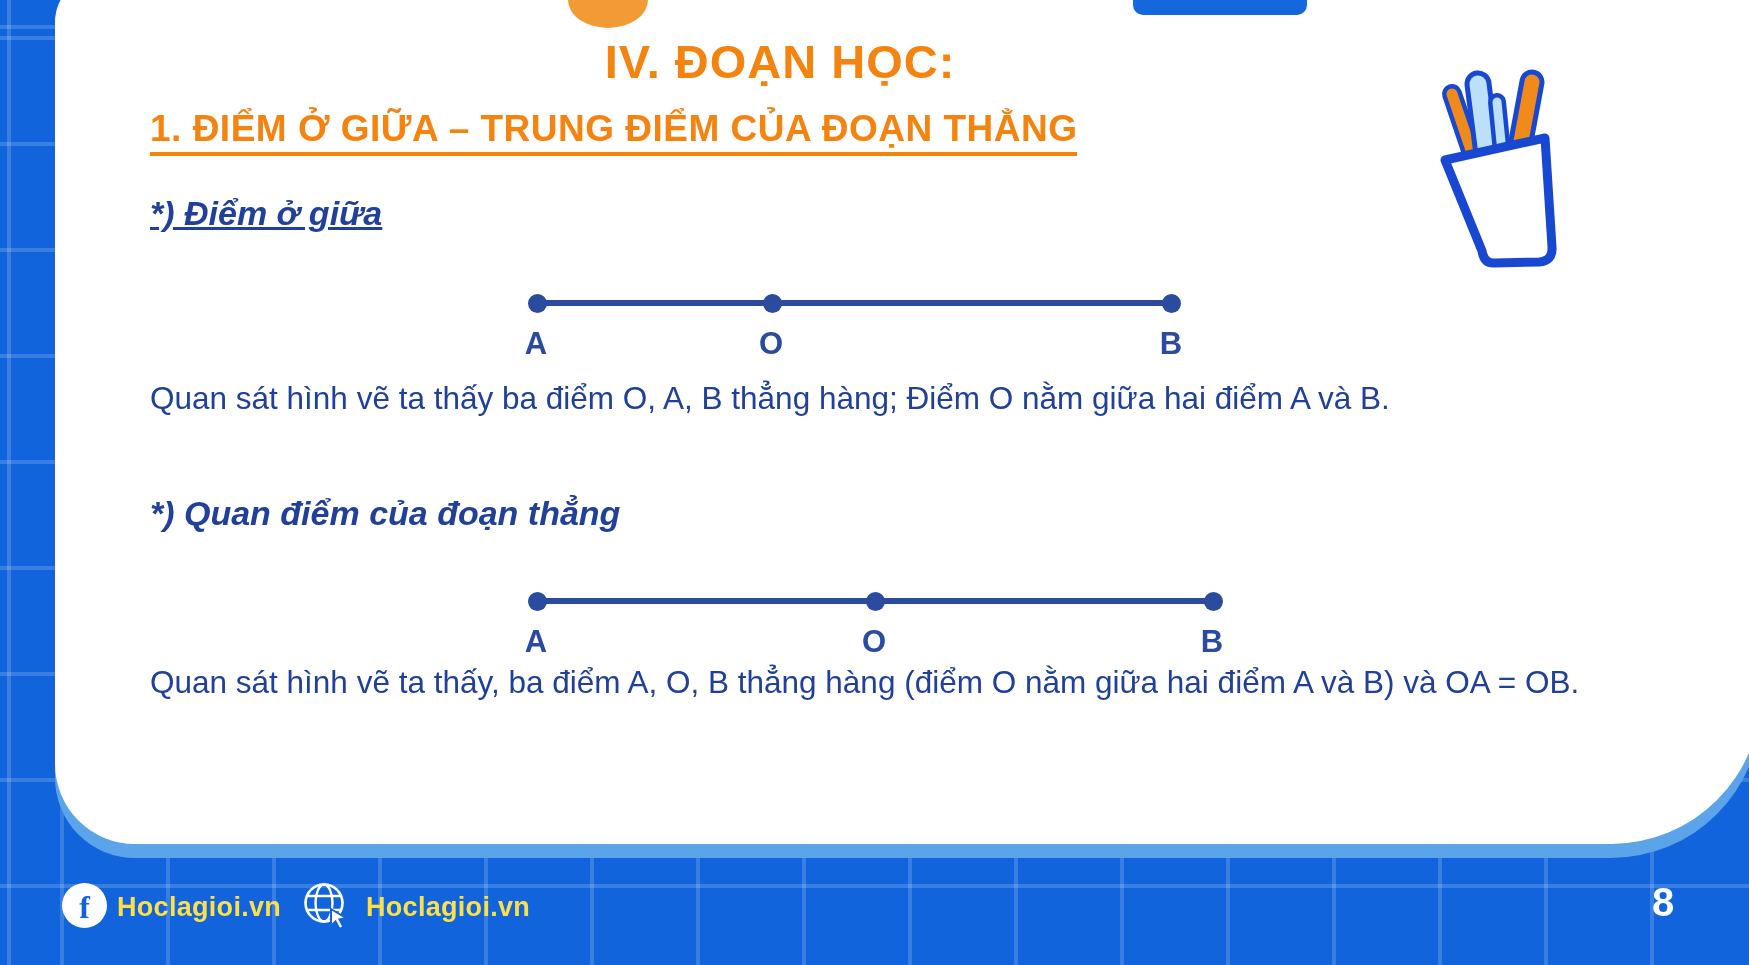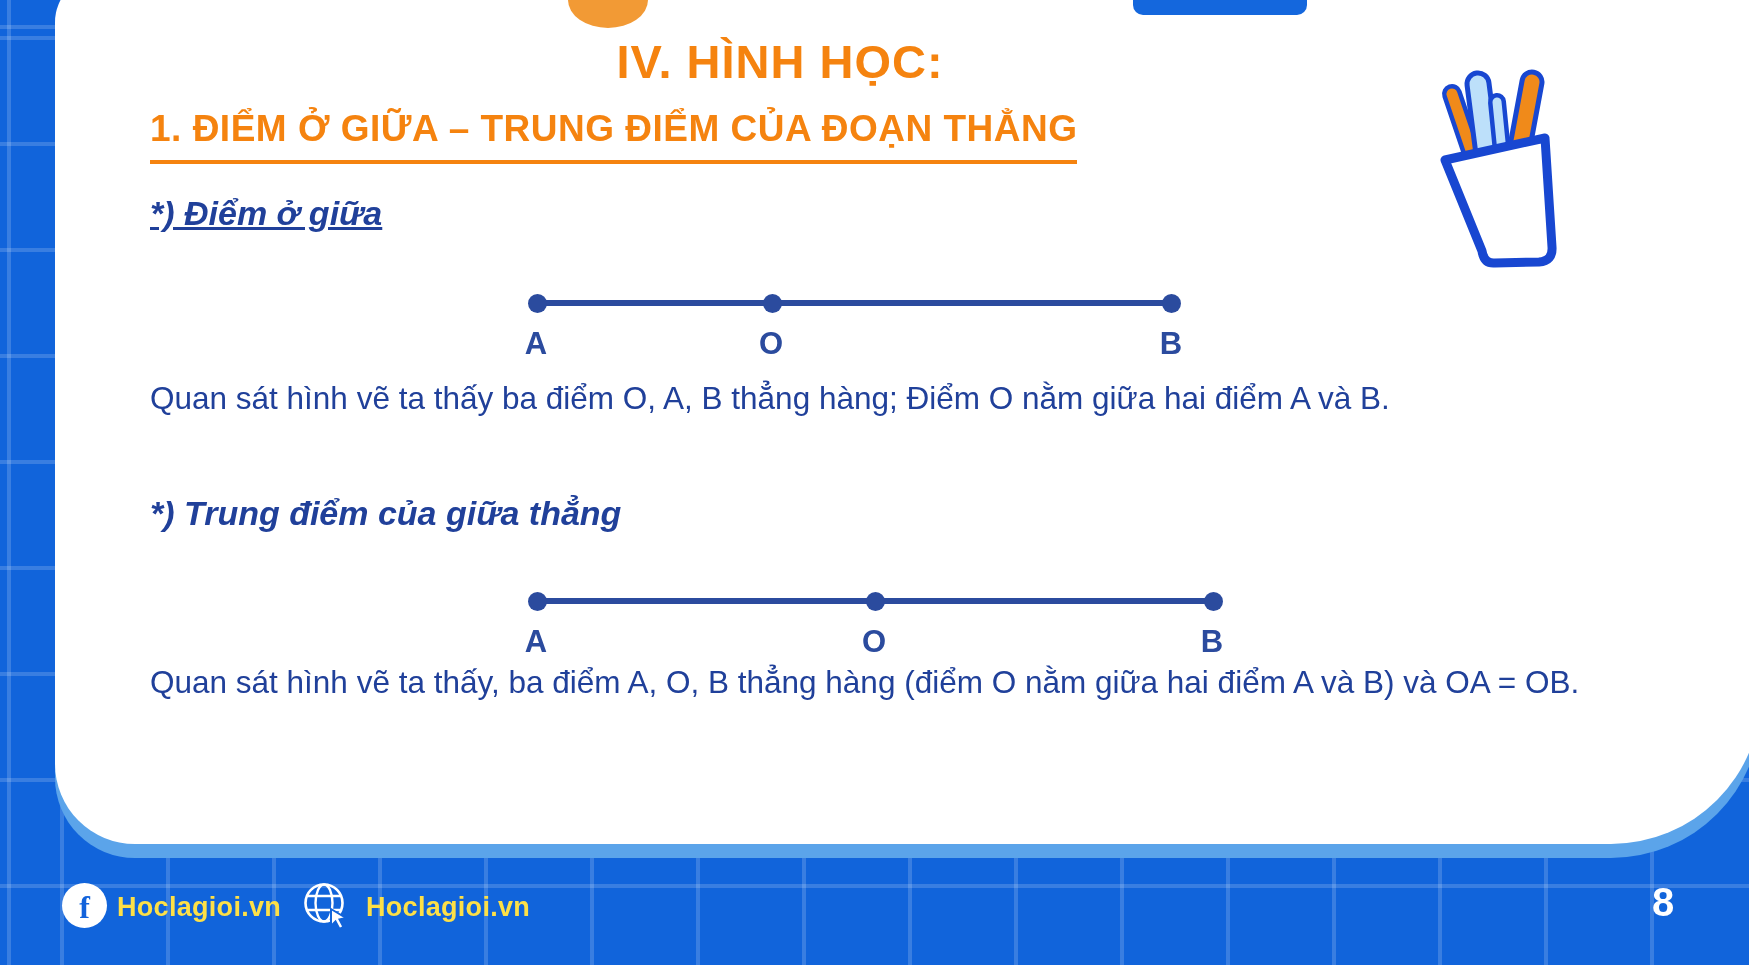--- a/index.html
+++ b/index.html
@@ -37,21 +37,21 @@
   .title{
     position:absolute;left:150px;top:34px;width:1260px;margin:0;
     text-align:center;font-size:47px;font-weight:800;letter-spacing:1px;
     color:#F5830F;
   }
   .heading{
     position:absolute;left:150px;top:108px;margin:0;
     font-size:37px;font-weight:800;color:#F5830F;letter-spacing:0.5px;
   }
   .heading .heading-text{
-    display:inline-block;border-bottom:4px solid #F5830F;padding-bottom:10px;
+    display:inline-block;border-bottom:4px solid #F5830F;padding-bottom:2px;
   }
   .sub{
     position:absolute;left:150px;margin:0;
     font-size:34px;font-weight:800;font-style:italic;color:#20409A;
   }
   .sub1{top:194px;text-decoration:underline;}
   .sub2{top:494px;}
 
   .seg-line{position:absolute;height:6px;background:#2B4B9E;border-radius:3px;}
   .seg-line.d1{left:537px;top:300px;width:634px;}
@@ -105,41 +105,41 @@
   <path d="M92,102 L83,32" stroke="#1847D1" stroke-width="27" stroke-linecap="round" fill="none"></path>
   <path d="M92,102 L83,32" stroke="#BDE0FA" stroke-width="17" stroke-linecap="round" fill="none"></path>
   <path d="M107,100 L102,50" stroke="#1847D1" stroke-width="18" stroke-linecap="round" fill="none"></path>
   <path d="M107,100 L102,50" stroke="#BDE0FA" stroke-width="9" stroke-linecap="round" fill="none"></path>
   <path d="M124,100 L137,30" stroke="#1847D1" stroke-width="25" stroke-linecap="round" fill="none"></path>
   <path d="M124,100 L137,30" stroke="#F08A1A" stroke-width="15" stroke-linecap="round" fill="none"></path>
 
   <path d="M50,108 L150,86 L157,195 Q158,209 144,210 L100,211 Q89,212 87,199 Z" fill="#ffffff" stroke="#1847D1" stroke-width="9" stroke-linejoin="round"></path>
 </svg>
 
-<h1 class="title">IV. HÌNH HỌC:</h1>
+<h1 class="title">IV. ĐOẠN HỌC:</h1>
 
 <h2 class="heading">
   <span class="heading-text">1. ĐIỂM Ở GIỮA – TRUNG ĐIỂM CỦA ĐOẠN THẲNG</span>
 </h2>
 
 <p class="sub sub1">*) Điểm ở giữa</p>
 
 <div>
   <div class="seg-line d1"></div>
   <div class="dot" style="left:528px;top:294px;"></div>
   <div class="dot" style="left:763px;top:294px;"></div>
   <div class="dot" style="left:1162px;top:294px;"></div>
   <span class="pt-label" style="left:536px;top:326px;">A</span>
   <span class="pt-label" style="left:771px;top:326px;">O</span>
   <span class="pt-label" style="left:1171px;top:326px;">B</span>
 </div>
 
 <p class="para para1">Quan sát hình vẽ ta thấy ba điểm O, A, B thẳng hàng; Điểm O nằm giữa hai điểm A và B.</p>
 
-<p class="sub sub2">*) Trung điểm của giữa thẳng</p>
+<p class="sub sub2">*) Quan điểm của đoạn thẳng</p>
 
 <div>
   <div class="seg-line d2"></div>
   <div class="dot" style="left:528px;top:592px;"></div>
   <div class="dot" style="left:866px;top:592px;"></div>
   <div class="dot" style="left:1204px;top:592px;"></div>
   <span class="pt-label" style="left:536px;top:624px;">A</span>
   <span class="pt-label" style="left:874px;top:624px;">O</span>
   <span class="pt-label" style="left:1212px;top:624px;">B</span>
 </div>

